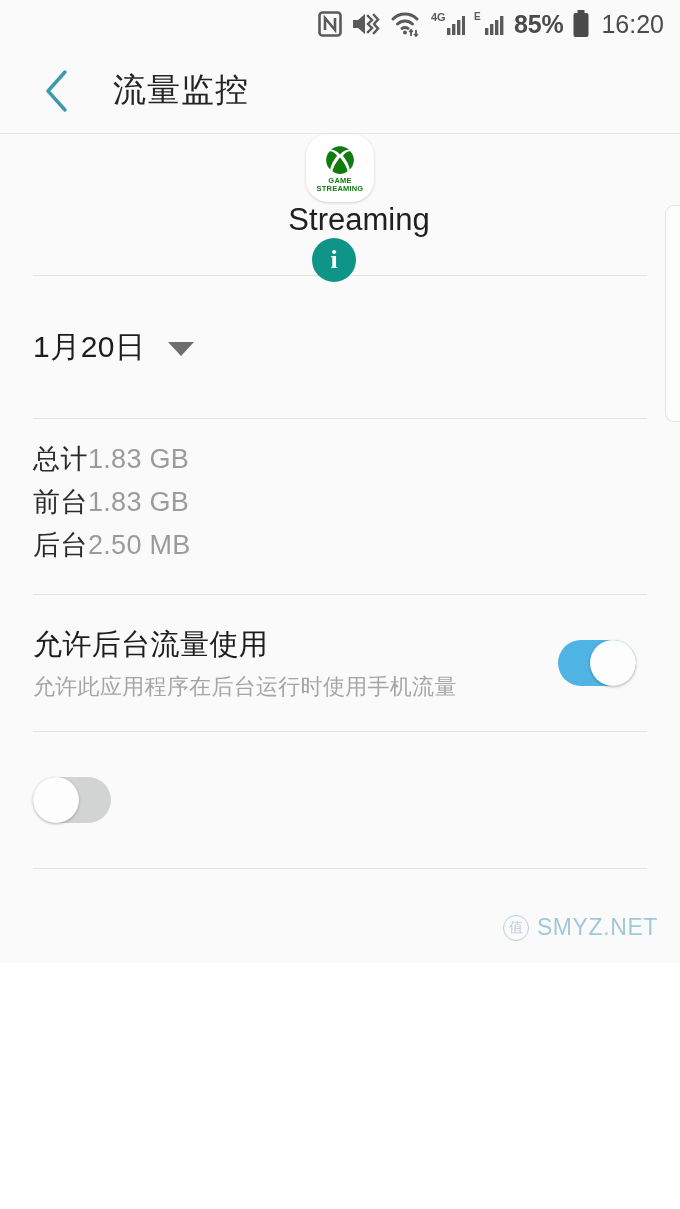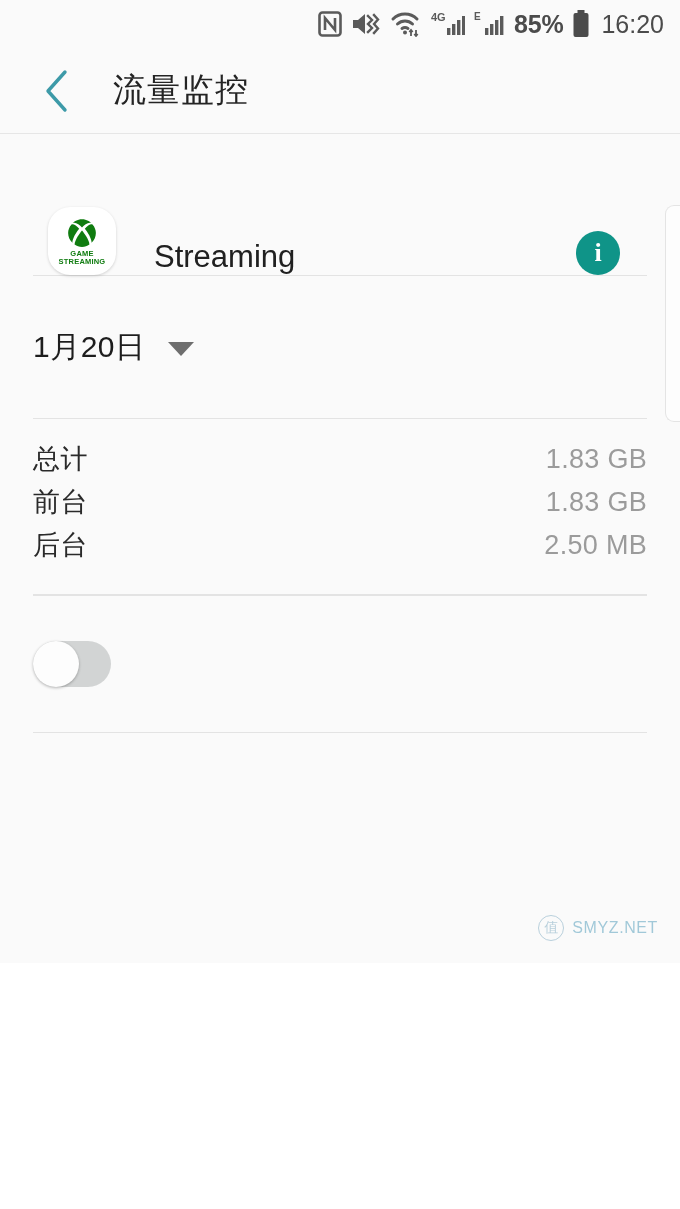--- a/index.html
+++ b/index.html
@@ -101,23 +101,24 @@
   .divider {
     height: 1px;
     background: #e3e3e3;
     margin: 0 33px;
   }
 
   
   .app-row {
     height: 141px;
     display: flex;
-    align-items: flex-end;
+    align-items: center;
     padding: 0 48px;
     box-sizing: border-box;
+    flex-direction: column;
   }
   .app-icon {
     width: 68px;
     height: 68px;
     border-radius: 22px;
     background: #ffffff;
     box-shadow: 0 1px 3px rgba(0,0,0,0.17);
     display: flex;
     flex-direction: column;
     align-items: center;
@@ -184,21 +185,20 @@
     margin-left: 22px;
     margin-top: 4px;
   }
 
   
   .stats {
     padding: 22px 33px 24px 33px;
   }
   .stat-line {
     display: flex;
-    justify-content: space-between;
     align-items: baseline;
     height: 43px;
   }
   .stat-key {
     font-size: 27px;
     color: #2a2a2a;
     letter-spacing: 0.5px;
   }
   .stat-val {
     font-size: 27px;
@@ -281,21 +281,21 @@
     border-radius: 50%;
     border: 1.6px solid #9fbfd0;
     color: #9fbfd0;
     font-size: 14px;
     display: flex;
     align-items: center;
     justify-content: center;
     margin-right: 8px;
   }
   .wm-text {
-    font-size: 16px;
+    font-size: 23px;
     color: #7fb6cc;
     letter-spacing: 0.6px;
   }
 </style>
 </head>
 <body>
 
 <div class="phone">
 
   <div class="statusbar">
@@ -409,20 +409,29 @@
         <div class="stat-val">1.83 GB</div>
       </div>
       <div class="stat-line">
         <div class="stat-key">后台</div>
         <div class="stat-val">2.50 MB</div>
       </div>
     </div>
 
     <div class="divider"></div>
 
+    <div class="toggle-row">
+      <div class="toggle-texts">
+        <div class="toggle-title">允许后台流量使用</div>
+        <div class="toggle-sub">允许此应用程序在后台运行时使用手机流量</div>
+      </div>
+      <div class="switch on">
+        <div class="knob"></div>
+      </div>
+    </div>
 
     <div class="divider"></div>
 
     <div class="toggle-row">
       <div class="switch off">
         <div class="knob"></div>
       </div>
     </div>
 
     <div class="divider"></div>

